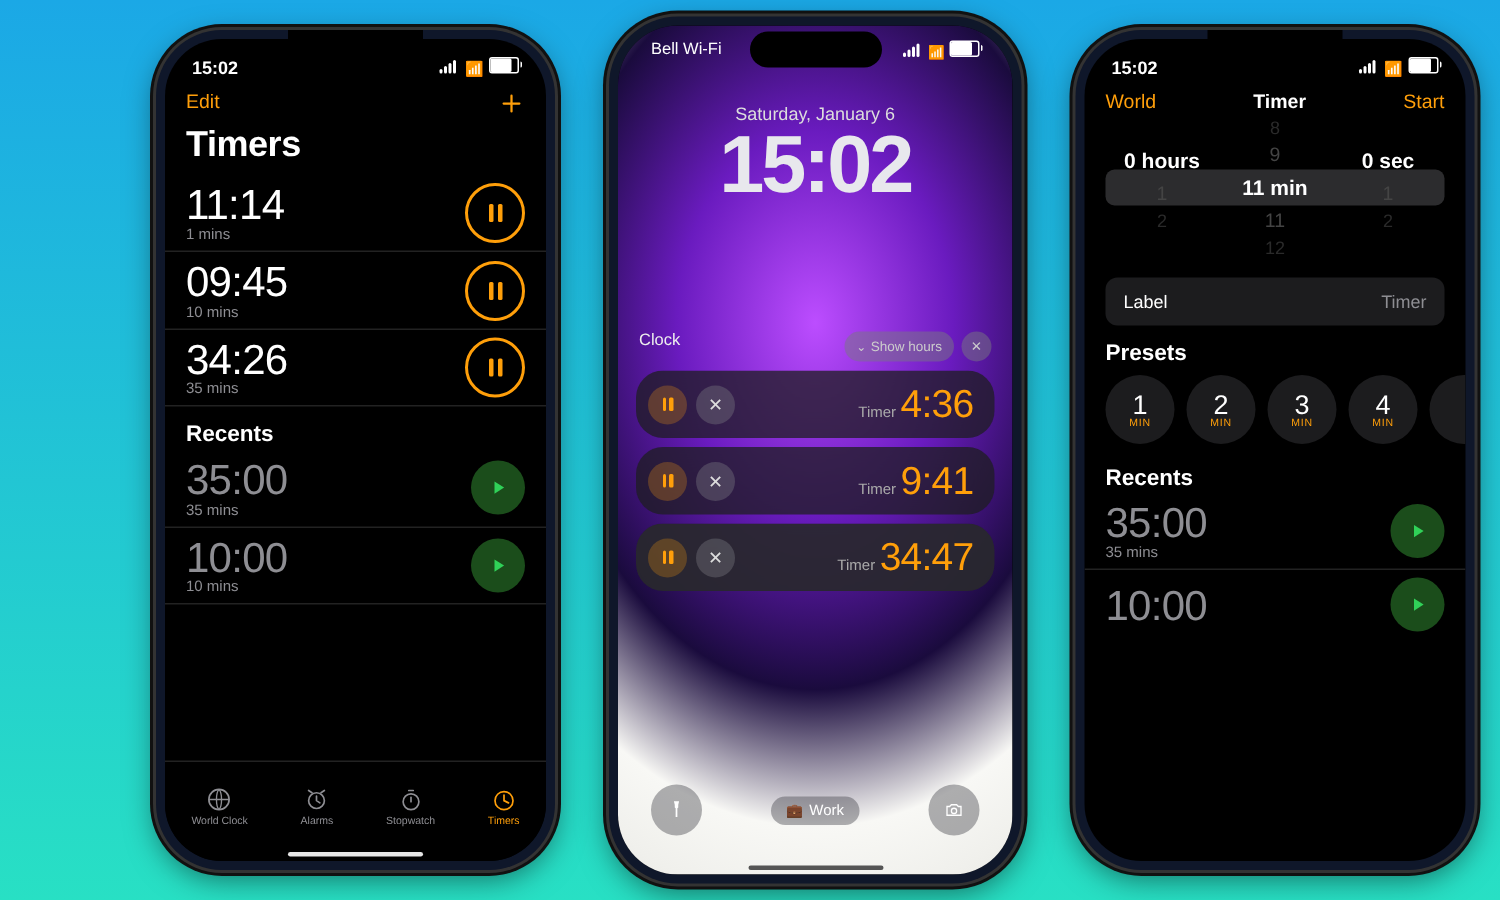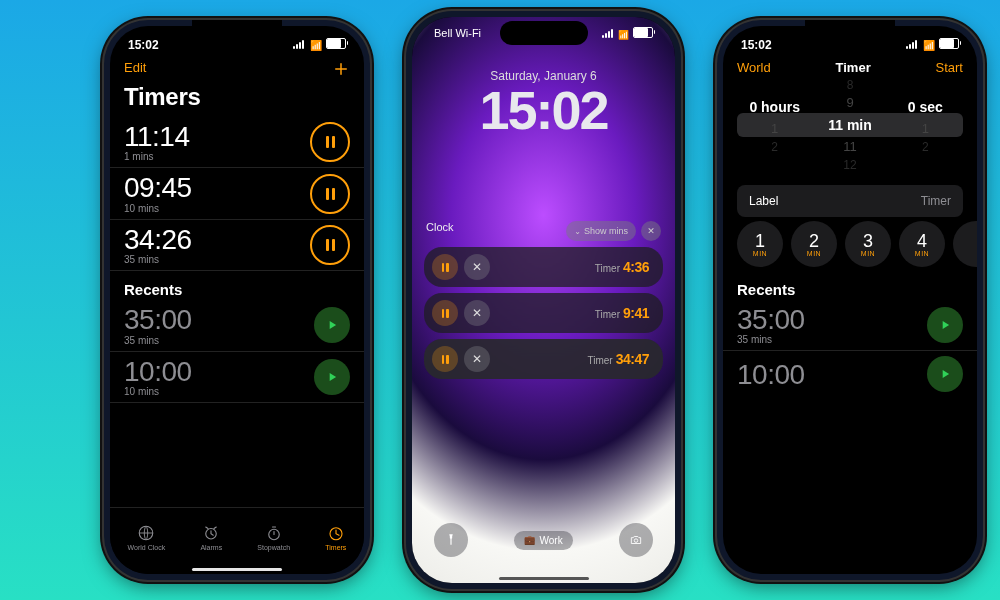--- a/index.html
+++ b/index.html
@@ -44,21 +44,21 @@
 .live-row { display: flex; align-items: center; justify-content: space-between; background: rgba(30,30,32,0.75); border-radius: 18px; padding: 7px 14px 7px 8px; backdrop-filter: blur(10px); }
 .live-row.hl { background: rgba(40,40,44,0.92); }
 .live-btns { display: flex; gap: 6px; }
 .lb { width: 26px; height: 26px; border-radius: 50%; display: flex; align-items: center; justify-content: center; }
 .lb.pause { background: rgba(255,159,10,0.25); }
 .lb.pause span { display: flex; gap: 2px; }
 .lb.pause span i { width: 2.5px; height: 9px; background: #ff9f0a; border-radius: 1px; }
 .lb.close { background: rgba(120,120,128,0.4); color: #ddd; font-size: 12px; font-weight: 300; line-height: 1; }
 .live-time { color: #ff9f0a; display: flex; align-items: baseline; gap: 3px; }
 .live-time .lbl { font-size: 10px; color: #aaa; }
-.live-time .val { font-size: 14px; font-weight: 700; letter-spacing: -0.5px; text-align: right; }
+.live-time .val { font-size: 26px; font-weight: 400; letter-spacing: -0.5px; text-align: right; }
 .lock-btm { position: absolute; bottom: 26px; left: 0; right: 0; display: flex; justify-content: space-between; align-items: center; padding: 0 22px; }
 .lock-circ { width: 34px; height: 34px; border-radius: 50%; background: rgba(60,60,67,0.4); display: flex; align-items: center; justify-content: center; color: #fff; }
 .lock-circ svg { width: 14px; height: 14px; fill: #fff; }
 .focus-pill { background: rgba(60,60,67,0.4); border-radius: 14px; padding: 4px 10px; font-size: 10px; color: #fff; display: flex; align-items: center; gap: 4px; }
 
 
 .nav3 { display: flex; justify-content: space-between; align-items: center; padding: 0 14px; font-size: 13px; color: #ff9f0a; }
 .nav3 .ctr { color: #fff; font-weight: 600; }
 .picker { display: flex; justify-content: center; align-items: center; height: 92px; position: relative; margin: 4px 14px; }
 .picker::before { content: ''; position: absolute; left: 0; right: 0; top: 50%; transform: translateY(-50%); height: 24px; background: #2c2c2e; border-radius: 6px; z-index: 0; }
@@ -218,21 +218,21 @@
     </div>
     <div style="position:relative; z-index:2; padding-top:38px">
       <div class="lock-date">Saturday, January 6</div>
       <div class="lock-time">15:02</div>
     </div>
     <div class="live-head">
       <span>Clock</span>
       <span style="display:flex; gap:5px">
         <span class="pill">
             <span style="font-size:8px">⌄</span>
-            <span>Show mins</span>
+            <span>Show hours</span>
           </span>
         <span class="pill x">✕</span>
       </span>
     </div>
     <div class="live-stack">
       <div class="live-row">
         <div class="live-btns">
             <div class="lb pause">
               <span>
                 <i></i>
@@ -341,20 +341,21 @@
         </div>
       </div>
 
       <div class="cfg">
         <div class="cfg-row">
             <span>Label</span>
             <span class="r">Timer</span>
           </div>
       </div>
 
+      <div class="section">Presets</div>
       <div class="presets">
         <div class="preset">
             <span class="n">1</span>
             <span class="u">MIN</span>
           </div>
         <div class="preset">
             <span class="n">2</span>
             <span class="u">MIN</span>
           </div>
         <div class="preset">

